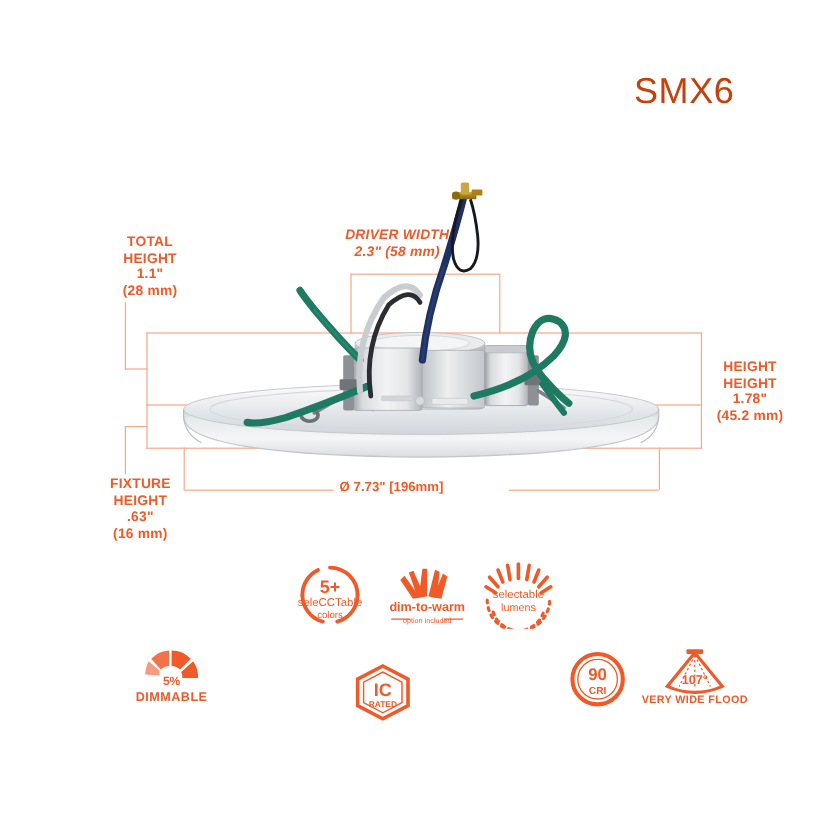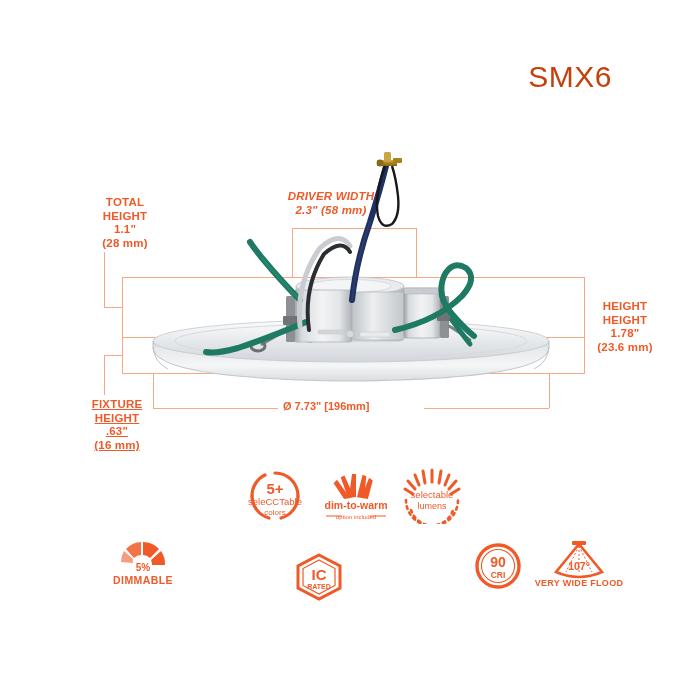--- a/index.html
+++ b/index.html
@@ -31,21 +31,21 @@
     font-weight:bold;
     font-size:11.5px;
     letter-spacing:.2px;
     white-space:nowrap;
   }
   .dim .v{font-size:11.5px;font-weight:bold;}
 
   .dim-driver-height{left:60px;top:196px;width:130px;}
   .dim-driver-width{left:246px;top:190px;width:170px;font-style:italic;}
   .dim-total-height{left:560px;top:300px;width:130px;}
-  .dim-fixture-height{left:52px;top:398px;width:130px;text-decoration:underline;}
+  .dim-fixture-height{left:52px;top:398px;width:130px;}
 
   .dim-dia{
     position:absolute;
     left:283px;top:400px;
     color:#F05A28;
     font-size:11px;
     font-weight:bold;
     white-space:nowrap;
   }
 
@@ -101,21 +101,21 @@
 
   <div class="dim dim-driver-width">
     <div>DRIVER WIDTH</div>
     <div class="v">2.3" (58 mm)</div>
   </div>
 
   <div class="dim dim-total-height">
     <div>HEIGHT</div>
     <div>HEIGHT</div>
     <div class="v">1.78"</div>
-    <div class="v">(23.6 mm)</div>
+    <div class="v">(45.2 mm)</div>
   </div>
 
   <div class="dim dim-fixture-height">
     <div>FIXTURE</div>
     <div>HEIGHT</div>
     <div class="v">.63"</div>
     <div class="v">(16 mm)</div>
   </div>
 
   <div class="dim-dia">Ø 7.73" [196mm]</div>

